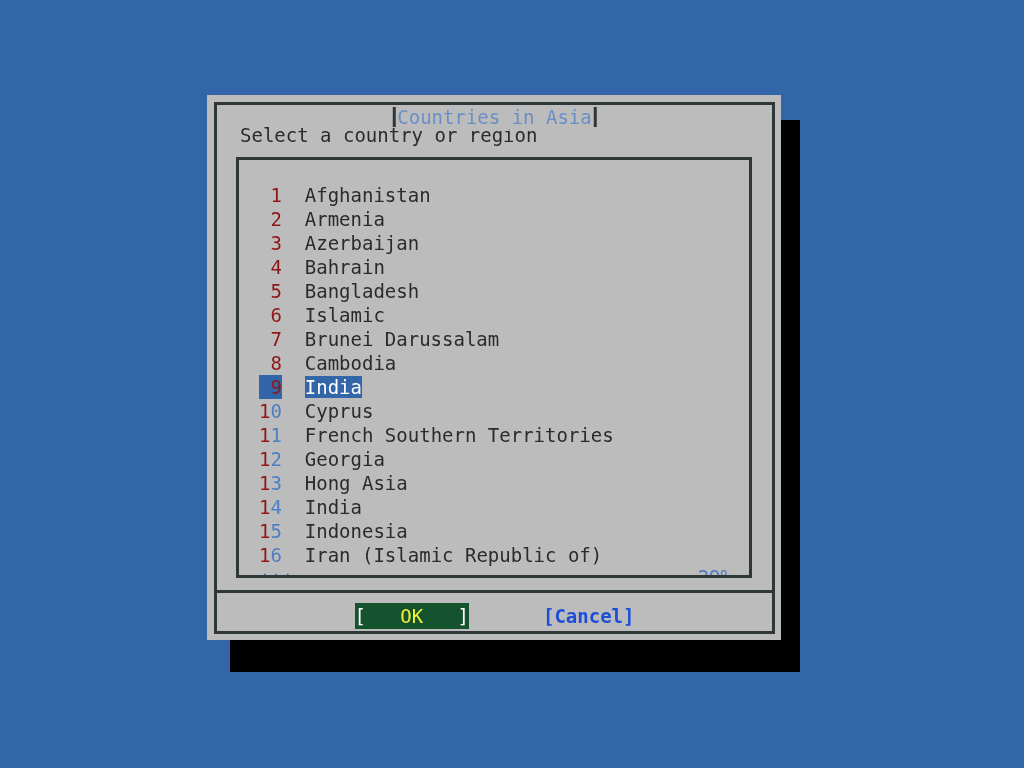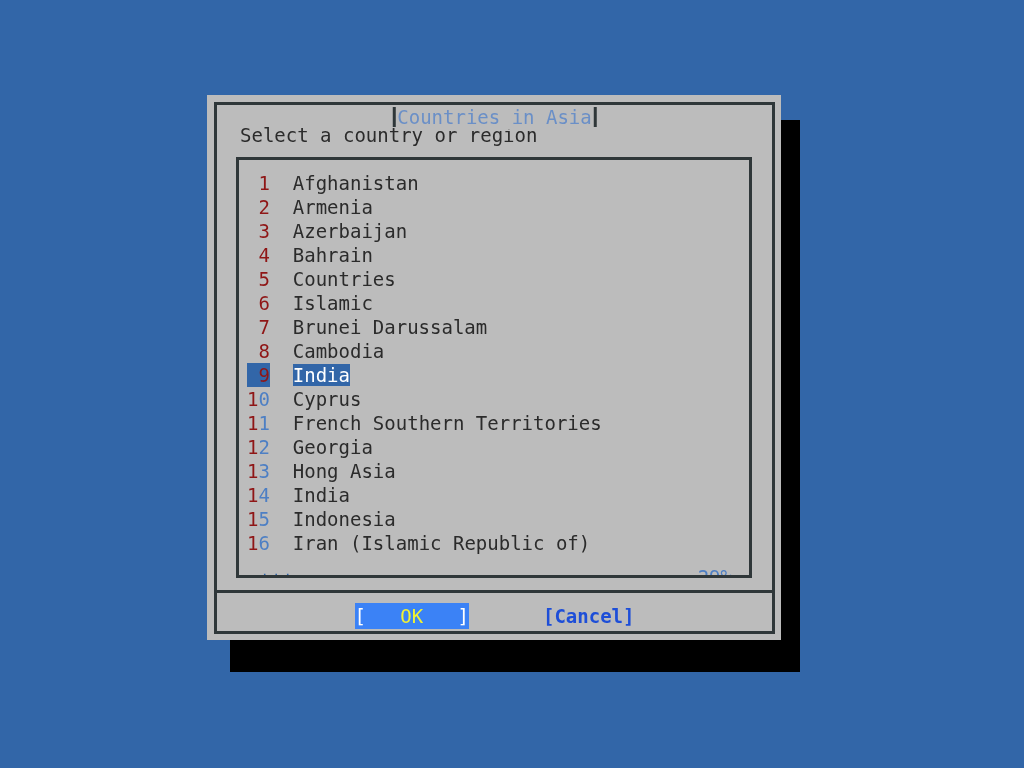--- a/index.html
+++ b/index.html
@@ -96,21 +96,21 @@
     box-sizing: border-box;
     background: #bcbcbc;
     overflow: hidden;
   }
   #list {
     position: absolute;
     left: 0;
     top: 11px;
     right: 7px;
     padding: 0;
-    margin: 0;
+    margin: 12px;
     list-style: none;
   }
   .row {
     display: block;
     height: 24px;
     line-height: 24px;
     font-size: 19px;
     white-space: pre;
     padding-left: 8px;
     color: #2b2b2b;
@@ -178,21 +178,21 @@
     align-items: center;
     justify-content: center;
   }
   .btn {
     font-size: 19px;
     white-space: pre;
     line-height: 26px;
     height: 26px;
   }
   #ok-button {
-    background: #3b82f6;
+    background: #14532d;
     color: #ffffff;
     margin-right: 74px;
   }
   #ok-button .lbl { color: #f2f231; }
   #cancel-button {
     background: transparent;
     color: #1d4ed8;
     font-weight: bold;
   }
 </style>
@@ -207,21 +207,21 @@
     <div id="prompt">Select a country or region</div>
 
     <div id="dialog-title">Countries in Asia</div>
 
     <div id="listbox">
       <ul id="list">
           <li class="row"><span class="tag"> 1</span><span class="gap">  </span><span class="label">Afghanistan</span></li>
           <li class="row"><span class="tag"> 2</span><span class="gap">  </span><span class="label">Armenia</span></li>
           <li class="row"><span class="tag"> 3</span><span class="gap">  </span><span class="label">Azerbaijan</span></li>
           <li class="row"><span class="tag"> 4</span><span class="gap">  </span><span class="label">Bahrain</span></li>
-          <li class="row"><span class="tag"> 5</span><span class="gap">  </span><span class="label">Countries</span></li>
+          <li class="row"><span class="tag"> 5</span><span class="gap">  </span><span class="label">Bangladesh</span></li>
           <li class="row"><span class="tag"> 6</span><span class="gap">  </span><span class="label">Islamic</span></li>
           <li class="row"><span class="tag"> 7</span><span class="gap">  </span><span class="label">Brunei Darussalam</span></li>
           <li class="row"><span class="tag"> 8</span><span class="gap">  </span><span class="label">Cambodia</span></li>
           <li class="row selected"><span class="tag"> 9</span><span class="gap">  </span><span class="label">India</span></li>
           <li class="row"><span class="tag"><span>1</span><span class="t2">0</span></span><span class="gap">  </span><span class="label">Cyprus</span></li>
           <li class="row"><span class="tag"><span>1</span><span class="t2">1</span></span><span class="gap">  </span><span class="label">French Southern Territories</span></li>
           <li class="row"><span class="tag"><span>1</span><span class="t2">2</span></span><span class="gap">  </span><span class="label">Georgia</span></li>
           <li class="row"><span class="tag"><span>1</span><span class="t2">3</span></span><span class="gap">  </span><span class="label">Hong Asia</span></li>
           <li class="row"><span class="tag"><span>1</span><span class="t2">4</span></span><span class="gap">  </span><span class="label">India</span></li>
           <li class="row"><span class="tag"><span>1</span><span class="t2">5</span></span><span class="gap">  </span><span class="label">Indonesia</span></li>

